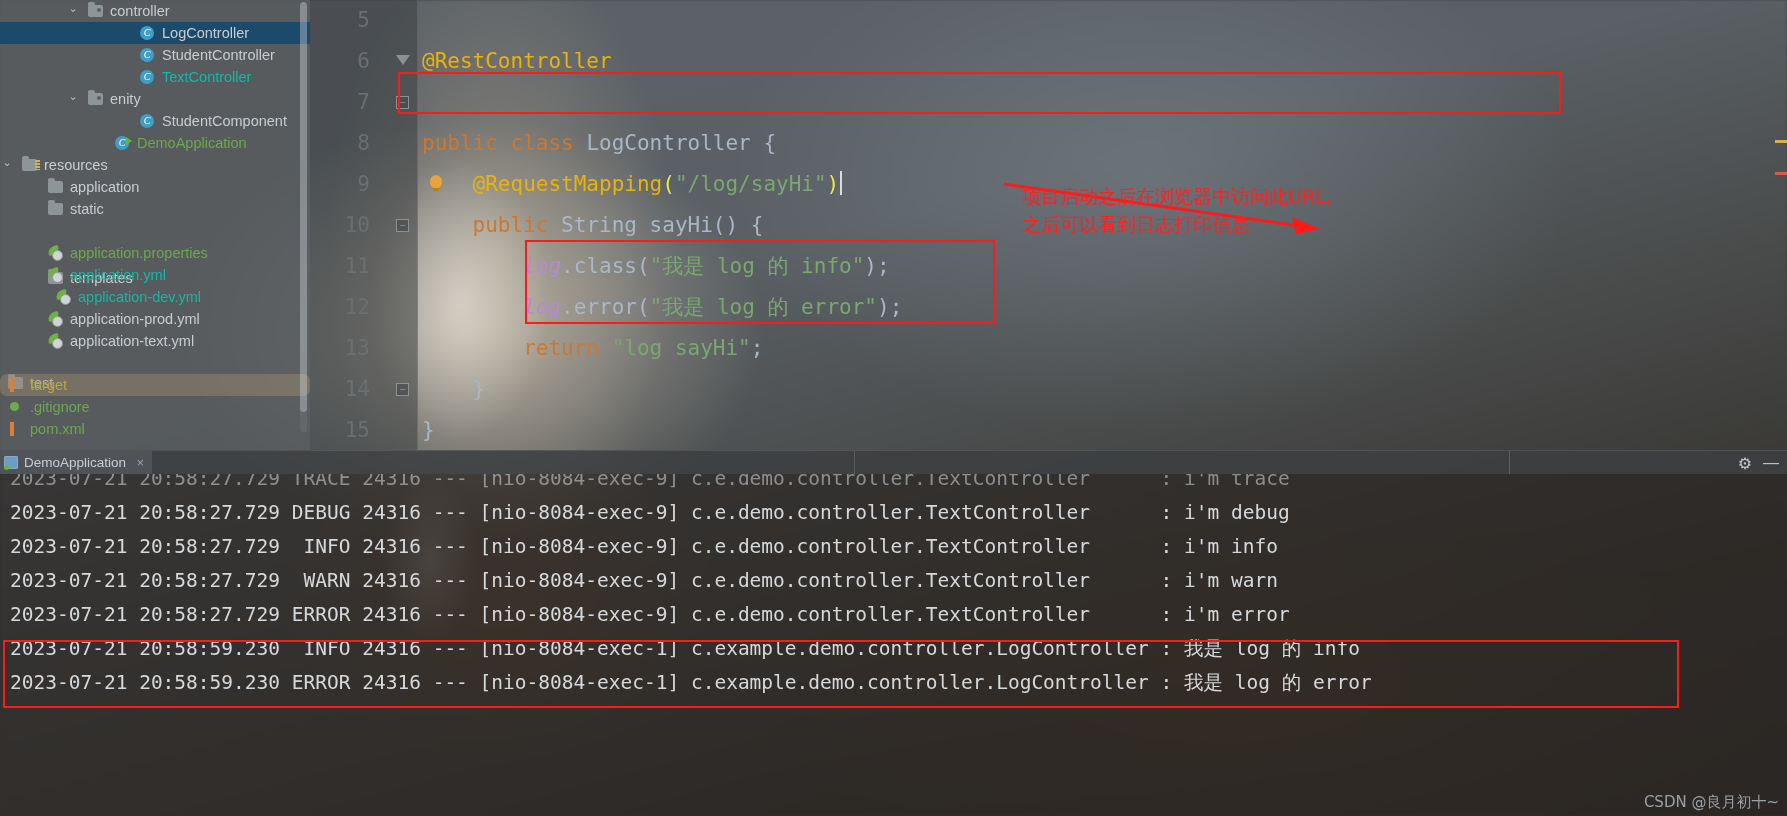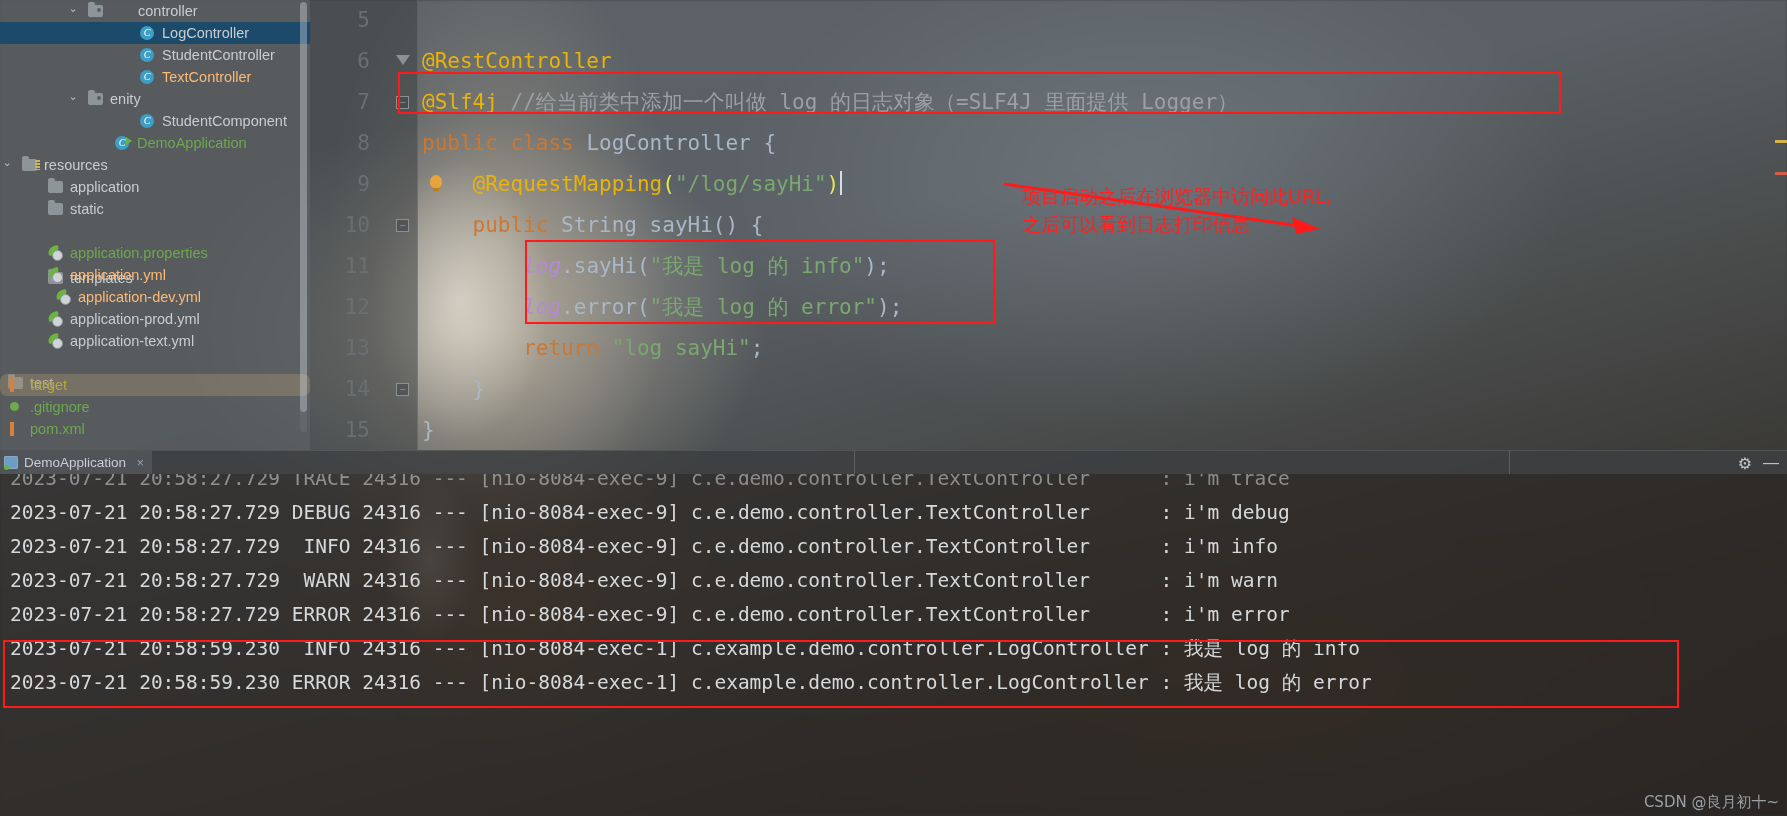--- a/index.html
+++ b/index.html
@@ -60,21 +60,21 @@
   .chev {
     position: absolute; width: 14px; text-align: center;
     font-size: 11px; color: #b9bdc0; top: 0;
   }
   .ico {
     position: absolute; width: 17px; height: 22px;
     display: inline-block;
   }
   .lbl { position: absolute; }
   .c-green { color: #6ea84f; }
-  .c-blue  { color: #fdba74; }
+  .c-blue  { color: #14b8a6; }
   .c-grey  { color: #c8cdd1; }
   .c-olive { color: #b5a642; }
 
   
   .fold {
     display: block; width: 15px; height: 12px; margin-top: 5px;
     background: #8e9599; border-radius: 1px 2px 2px 2px;
     position: relative;
   }
   .fold::before {
@@ -240,21 +240,21 @@
 
 <div id="wallpaper"></div>
 
 <div id="project-panel">
   <div id="tree-list">
       <div class="tree-row" style="top: 0px; position: absolute; left: 0px; right: 0px;">
         <span class="chev" style="left: 66px; line-height: 16px;">⌄</span>
         <span class="ico" style="left: 88px;">
           <i class="fold pkg"></i>
         </span>
-        <span class="lbl c-grey" style="left: 110px; margin-left: 28px;">controller</span>
+        <span class="lbl c-grey" style="left: 110px;">controller</span>
       </div>
       <div class="tree-row selected" style="top: 22px; position: absolute; left: 0px; right: 0px;">
         <span class="ico" style="left: 140px;">
           <i class="cls">C</i>
         </span>
         <span class="lbl c-grey" style="left: 162px;">LogController</span>
       </div>
       <div class="tree-row" style="top: 44px; position: absolute; left: 0px; right: 0px;">
         <span class="ico" style="left: 140px;">
           <i class="cls">C</i>
@@ -370,25 +370,25 @@
     <div class="thumb"></div>
   </div>
 </div>
 
 <div id="editor-area">
   <div id="gutter"></div>
   <div id="gutter-split"></div>
   <div id="code-lines">
       <div class="code-line" style="top: 0px;"><span class="linenum">5</span><span class="code-text"></span></div>
       <div class="code-line" style="top: 41px;"><span class="linenum">6</span><span class="fold-tri"></span><span class="code-text"><span class="k-ann">@RestController</span></span></div>
-      <div class="code-line" style="top: 82px;"><span class="linenum">7</span><span class="fold-mark">−</span><span class="code-text"><span class="k-ann">@Slf4j</span><span class="k-pln"> </span><span class="k-cmt">//给当前类中添加一个叫做 log 的日志对象（=SLF4J 里面提供 Logger）</span></span></div>
+      <div class="code-line" style="top: 82px;"><span class="linenum">7</span><span class="fold-mark">−</span></div>
       <div class="code-line" style="top: 123px;"><span class="linenum">8</span><span class="code-text"><span class="k-kw">public class </span><span class="k-cls">LogController </span><span class="k-pln">{</span></span></div>
       <div class="code-line" style="top: 164px;"><span class="linenum">9</span><span class="bulb"></span><span class="code-text"><span class="k-ann">    @RequestMapping</span><span class="k-paren">(</span><span class="k-str">"/log/sayHi"</span><span class="k-paren">)</span><span class="caret"></span></span></div>
       <div class="code-line" style="top: 205px;"><span class="linenum">10</span><span class="fold-mark">−</span><span class="code-text"><span class="k-pln">    </span><span class="k-kw">public </span><span class="k-cls">String </span><span class="k-cls">sayHi</span><span class="k-pln">() {</span></span></div>
-      <div class="code-line" style="top: 246px;"><span class="linenum">11</span><span class="code-text"><span class="k-pln">        </span><span class="k-fld">log</span><span class="k-pln">.sayHi(</span><span class="k-str">"我是 log 的 info"</span><span class="k-pln">);</span></span></div>
+      <div class="code-line" style="top: 246px;"><span class="linenum">11</span><span class="code-text"><span class="k-pln">        </span><span class="k-fld">log</span><span class="k-pln">.class(</span><span class="k-str">"我是 log 的 info"</span><span class="k-pln">);</span></span></div>
       <div class="code-line" style="top: 287px;"><span class="linenum">12</span><span class="code-text"><span class="k-pln">        </span><span class="k-fld">log</span><span class="k-pln">.error(</span><span class="k-str">"我是 log 的 error"</span><span class="k-pln">);</span></span></div>
       <div class="code-line" style="top: 328px;"><span class="linenum">13</span><span class="code-text"><span class="k-pln">        </span><span class="k-kw">return </span><span class="k-str">"log sayHi"</span><span class="k-pln">;</span></span></div>
       <div class="code-line" style="top: 369px;"><span class="linenum">14</span><span class="fold-mark">−</span><span class="code-text"><span class="k-pln">    }</span></span></div>
       <div class="code-line" style="top: 410px;"><span class="linenum">15</span><span class="code-text"><span class="k-pln">}</span></span></div>
     </div>
 
   <div class="redbox" style="left:88px; top:72px; width:1163px; height:42px;"></div>
   <div class="redbox" style="left:215px; top:240px; width:470px; height:84px;"></div>
 
   <svg style="position:absolute; left:690px; top:170px; width:330px; height:70px;" viewBox="0 0 330 70">

